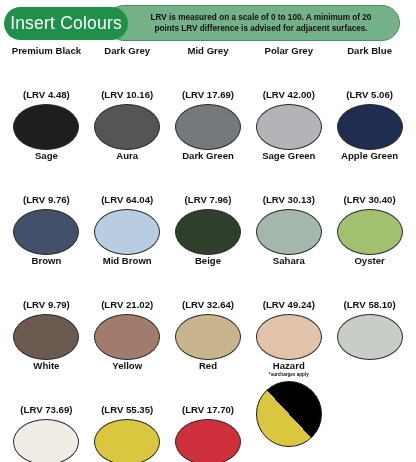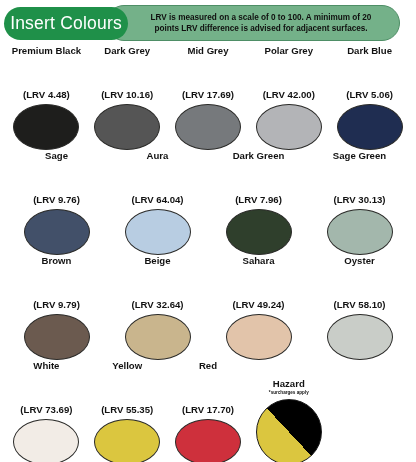--- a/index.html
+++ b/index.html
@@ -75,21 +75,20 @@
   }
   .row {
     display: flex;
     height: 105px;
   }
   .cell {
     flex: 1 1 0;
     display: flex;
     flex-direction: column;
     align-items: center;
-    justify-content: flex-end;
   }
   .cell-name {
     font-size: 9.6px;
     line-height: 12px;
     font-weight: 700;
     color: #121212;
     text-align: center;
     white-space: nowrap;
   }
   .cell-lrv {
@@ -178,28 +177,38 @@
       <div class="cell">
         <div class="cell-name">Dark Green</div>
         <div class="cell-lrv">(LRV 7.96)</div>
         <div class="swatch" style="background: rgb(47, 63, 44);"></div>
       </div>
       <div class="cell">
         <div class="cell-name">Sage Green</div>
         <div class="cell-lrv">(LRV 30.13)</div>
         <div class="swatch" style="background: rgb(163, 183, 172);"></div>
       </div>
+      <div class="cell">
+        <div class="cell-name">Apple Green</div>
+        <div class="cell-lrv">(LRV 30.40)</div>
+        <div class="swatch" style="background: rgb(162, 192, 110);"></div>
+      </div>
     </div>
     <div class="row">
       <div class="cell">
         <div class="cell-name">Brown</div>
         <div class="cell-lrv">(LRV 9.79)</div>
         <div class="swatch" style="background: rgb(107, 90, 79);"></div>
       </div>
       <div class="cell">
+        <div class="cell-name">Mid Brown</div>
+        <div class="cell-lrv">(LRV 21.02)</div>
+        <div class="swatch" style="background: rgb(161, 123, 108);"></div>
+      </div>
+      <div class="cell">
         <div class="cell-name">Beige</div>
         <div class="cell-lrv">(LRV 32.64)</div>
         <div class="swatch" style="background: rgb(201, 181, 141);"></div>
       </div>
       <div class="cell">
         <div class="cell-name">Sahara</div>
         <div class="cell-lrv">(LRV 49.24)</div>
         <div class="swatch" style="background: rgb(226, 196, 170);"></div>
       </div>
       <div class="cell">

